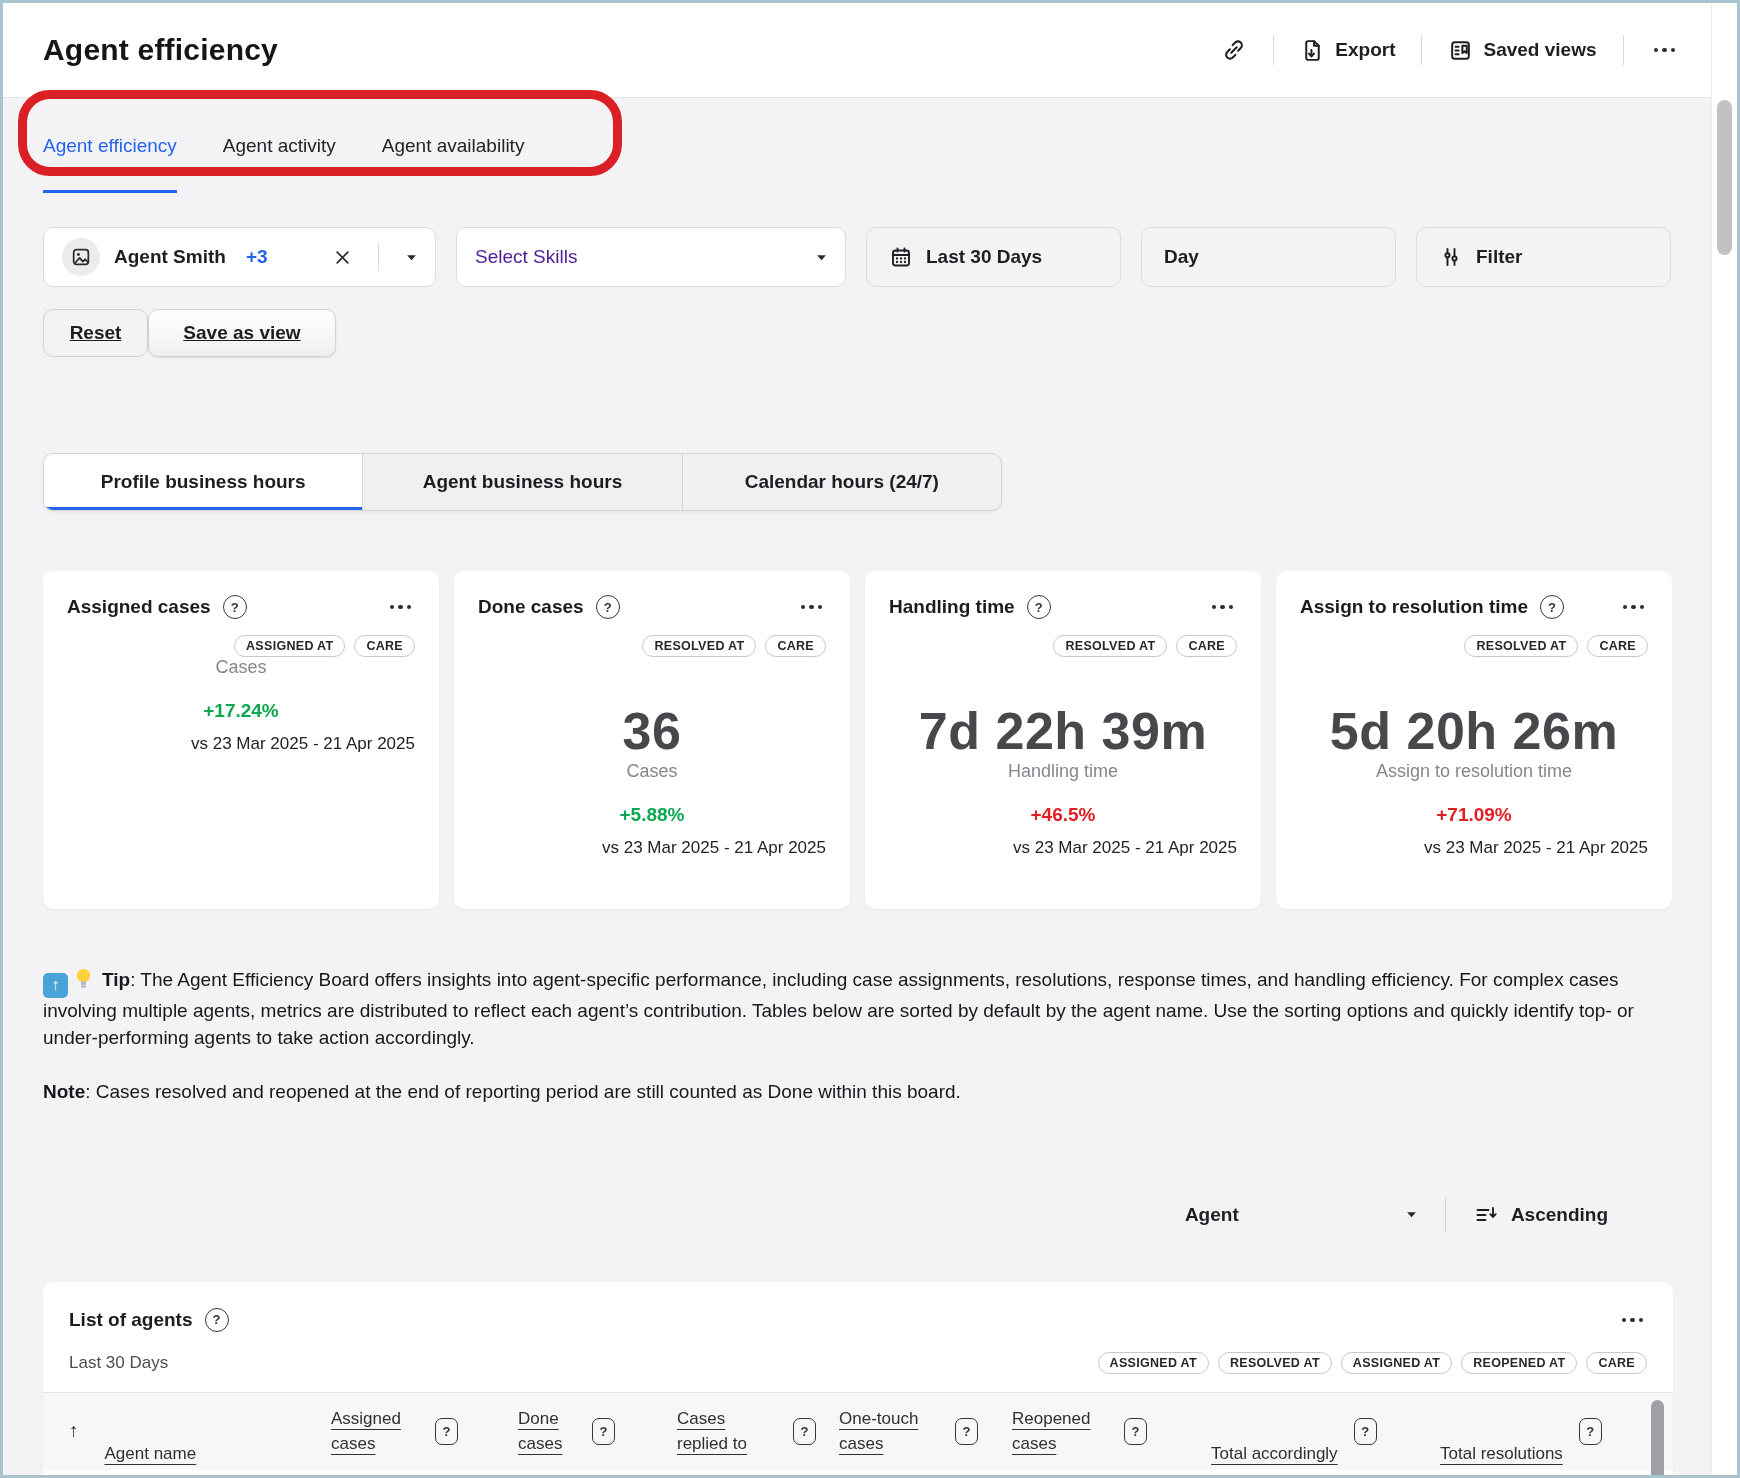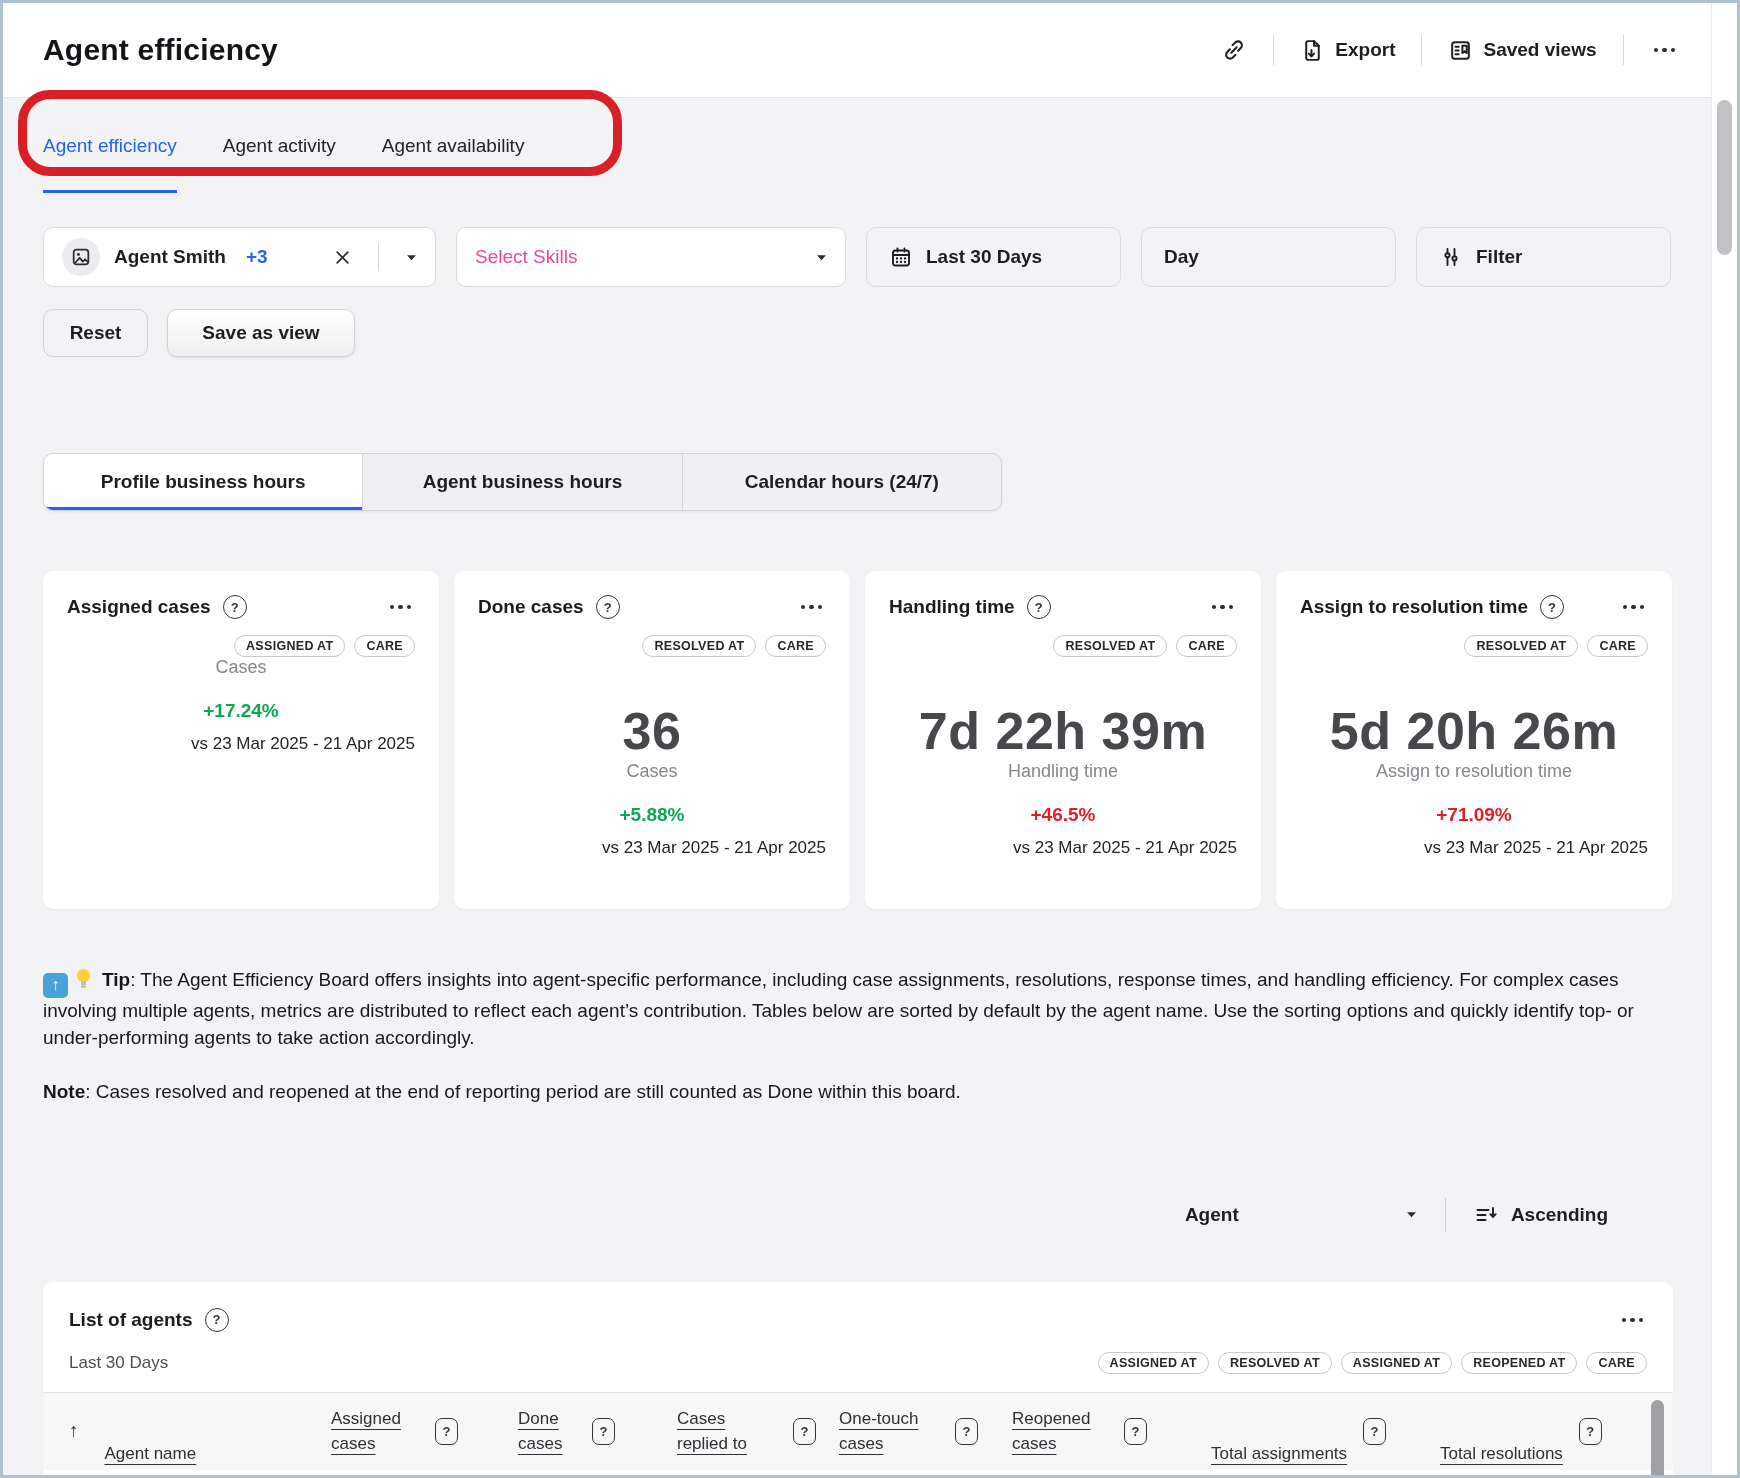--- a/index.html
+++ b/index.html
@@ -30,24 +30,24 @@
   
   .filters-row{display:flex; gap:20px; margin:0 40px; margin-top:34px;}
   .chip{height:60px; border:1px solid var(--border); border-radius:10px; display:flex; align-items:center; background:#fff;}
   .chip.ghost{background:transparent;}
   .agent-chip{width:393px; padding:0 18px; gap:14px;}
   .avatar{width:38px;height:38px;border-radius:50%;background:#ececee;display:flex;align-items:center;justify-content:center;}
   .agent-name{font-size:19px;font-weight:700;color:#1d1e22;}
   .agent-plus{font-size:19px;font-weight:700;color:var(--accent);margin-left:6px;}
   .chip-spacer{flex:1;}
   .skills-chip{width:390px; padding:0 18px; justify-content:space-between;}
-  .placeholder{font-size:19px; color:#ec4899;}
+  .placeholder{font-size:19px; color:#4c1d95;}
   .btn-chip{width:255px; padding:0 22px; gap:13px; font-size:19px; font-weight:700; color:#1d1e22;}
   
-  .actions-row{display:flex; gap:19px; margin:22px 40px 0;}
+  .actions-row{display:flex; margin:22px 40px 0;text-decoration:underline;}
   .btn{height:48px; border-radius:10px; border:1px solid #d2d2d5; font-size:19px; font-weight:700;
        color:#1d1e22; display:flex; align-items:center; justify-content:center; cursor:pointer;}
   .btn.reset{width:105px; background:transparent;}
   .btn.save{width:188px; background:linear-gradient(#ffffff,#efeff1); box-shadow:0 1px 2px rgba(0,0,0,.10);}
   
   .hours-tabs{margin:96px 40px 0; width:959px; display:flex; border:1px solid #d4d4d7; border-radius:10px;
               overflow:hidden; box-shadow:0 1px 3px rgba(0,0,0,.07); background:#f0f0f2;}
   .hseg{flex:1; height:56px; display:flex; align-items:center; justify-content:center;
         font-size:19px; font-weight:700; color:#1d1e22; border-right:1px solid #d4d4d7; cursor:pointer; position:relative;}
   .hseg:last-child{border-right:none;}
@@ -395,21 +395,21 @@
       </div>
       <div class="col c5">
         <span class="col-label w5">One-touch cases</span>
         <span class="help-sq">?</span>
       </div>
       <div class="col c6">
         <span class="col-label w6">Reopened cases</span>
         <span class="help-sq">?</span>
       </div>
       <div class="col c7">
-        <span class="col-label nowrap">Total assignments</span>
+        <span class="col-label nowrap">Total accordingly</span>
         <span class="help-sq">?</span>
       </div>
       <div class="col c8">
         <span class="col-label nowrap">Total resolutions</span>
         <span class="help-sq">?</span>
       </div>
     </div>
     <div class="inner-scrollbar"></div>
   </div>
 

